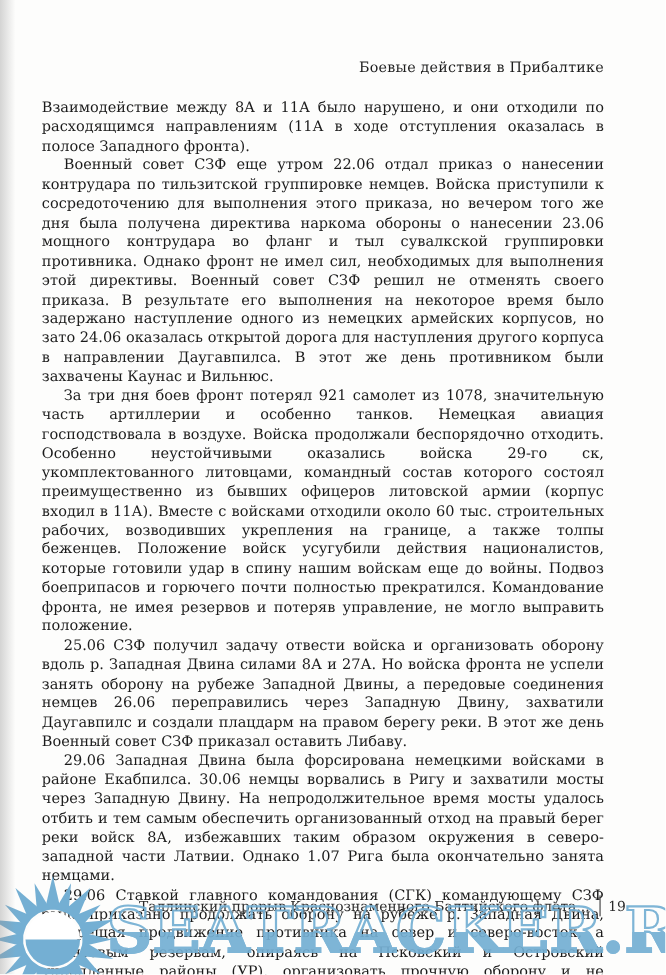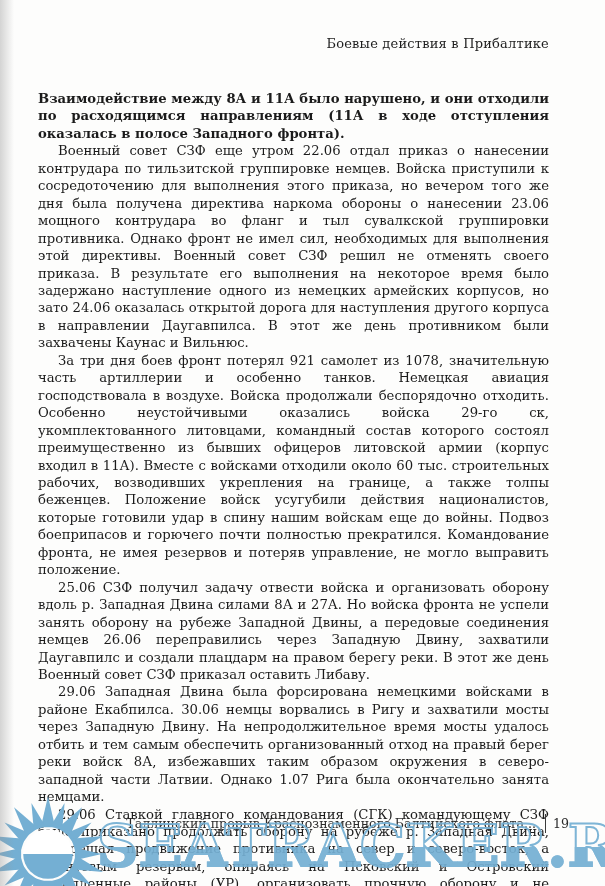--- a/index.html
+++ b/index.html
@@ -18,21 +18,21 @@
   .edge-shadow {
     position: absolute;
     left: 0; top: 0; bottom: 0;
     width: 14px;
     background: linear-gradient(90deg, rgba(150,150,150,0.40), rgba(255,255,255,0));
     pointer-events: none;
     z-index: 3;
   }
   .running-head {
     position: absolute;
-    top: 36px;
+    top: 54px;
     left: 38px;
     width: 511px;
     text-align: right;
     font-size: 13px;
     color: #1d1d1d;
     letter-spacing: 0.2px;
   }
   .body-text {
     position: absolute;
     top: 90px;
@@ -44,21 +44,20 @@
     color: #1b1b1b;
     hyphens: auto;
     -webkit-hyphens: auto;
   }
   .body-text p {
     margin: 0;
     text-indent: 20px;
   }
   .body-text p.no-indent {
     text-indent: 0;
-    font-weight: bold;
   }
   .page-footer {
     position: absolute;
     top: 814px;
     left: 38px;
     width: 533px;
     display: flex;
     justify-content: flex-end;
     align-items: center;
     font-size: 12.6px;

